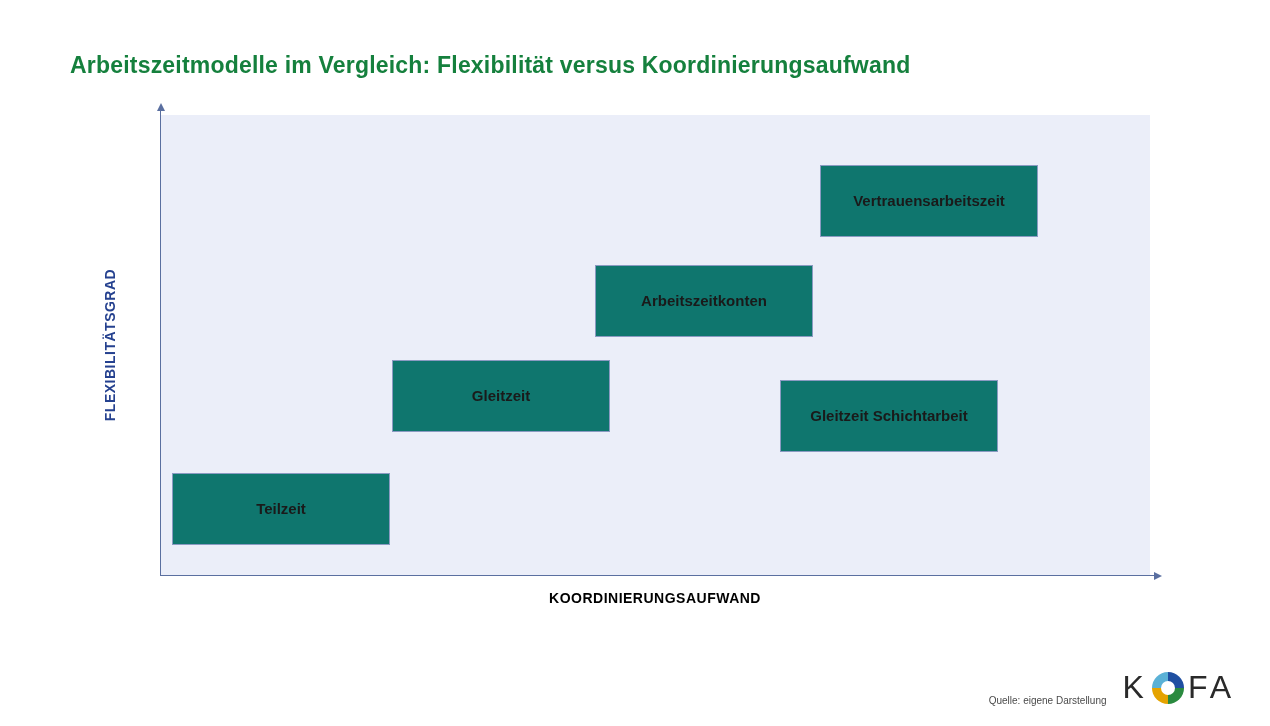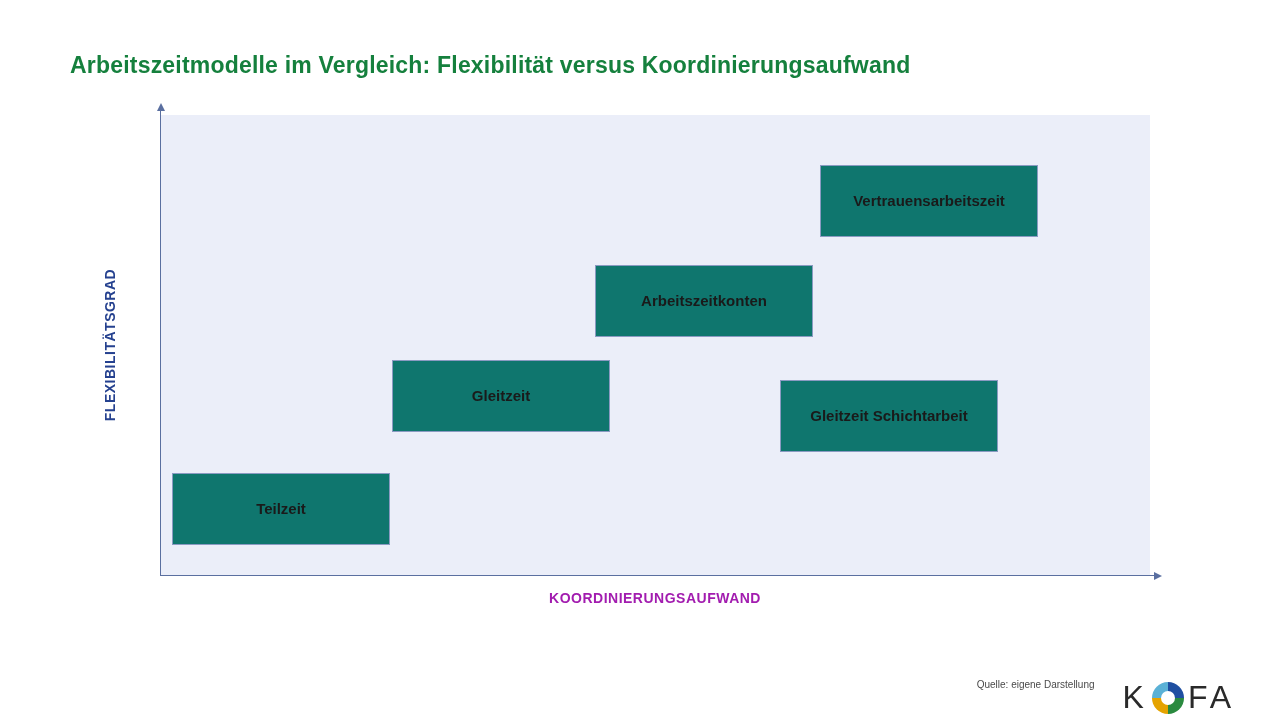--- a/index.html
+++ b/index.html
@@ -81,43 +81,43 @@
 }
 .xlabel {
   position: absolute;
   left: 160px;
   top: 590px;
   width: 990px;
   text-align: center;
   font-size: 14px;
   font-weight: 700;
   letter-spacing: 0.5px;
-  color: #a21caf;
+  color: #000000;
 }
 .item {
   position: absolute;
   background: #0f766e;
   border: 1px solid #8a9ac2;
   display: flex;
   align-items: center;
   justify-content: center;
   text-align: center;
   font-size: 15px;
   font-weight: 700;
   color: #1a1a1a;
   box-sizing: border-box;
   padding: 2px 6px;
 }
 .footer {
   position: absolute;
   right: 35px;
-  bottom: 10px;
+  bottom: 20px;
   display: flex;
-  align-items: flex-start;
-  gap: 20px;
+  align-items: flex-end;
+  gap: 8px;
 }
 .source {
   font-size: 10px;
   color: #4a4a4a;
   margin-right: 8px;
 }
 .logo {
   display: flex;
   align-items: center;
   gap: 4px;

